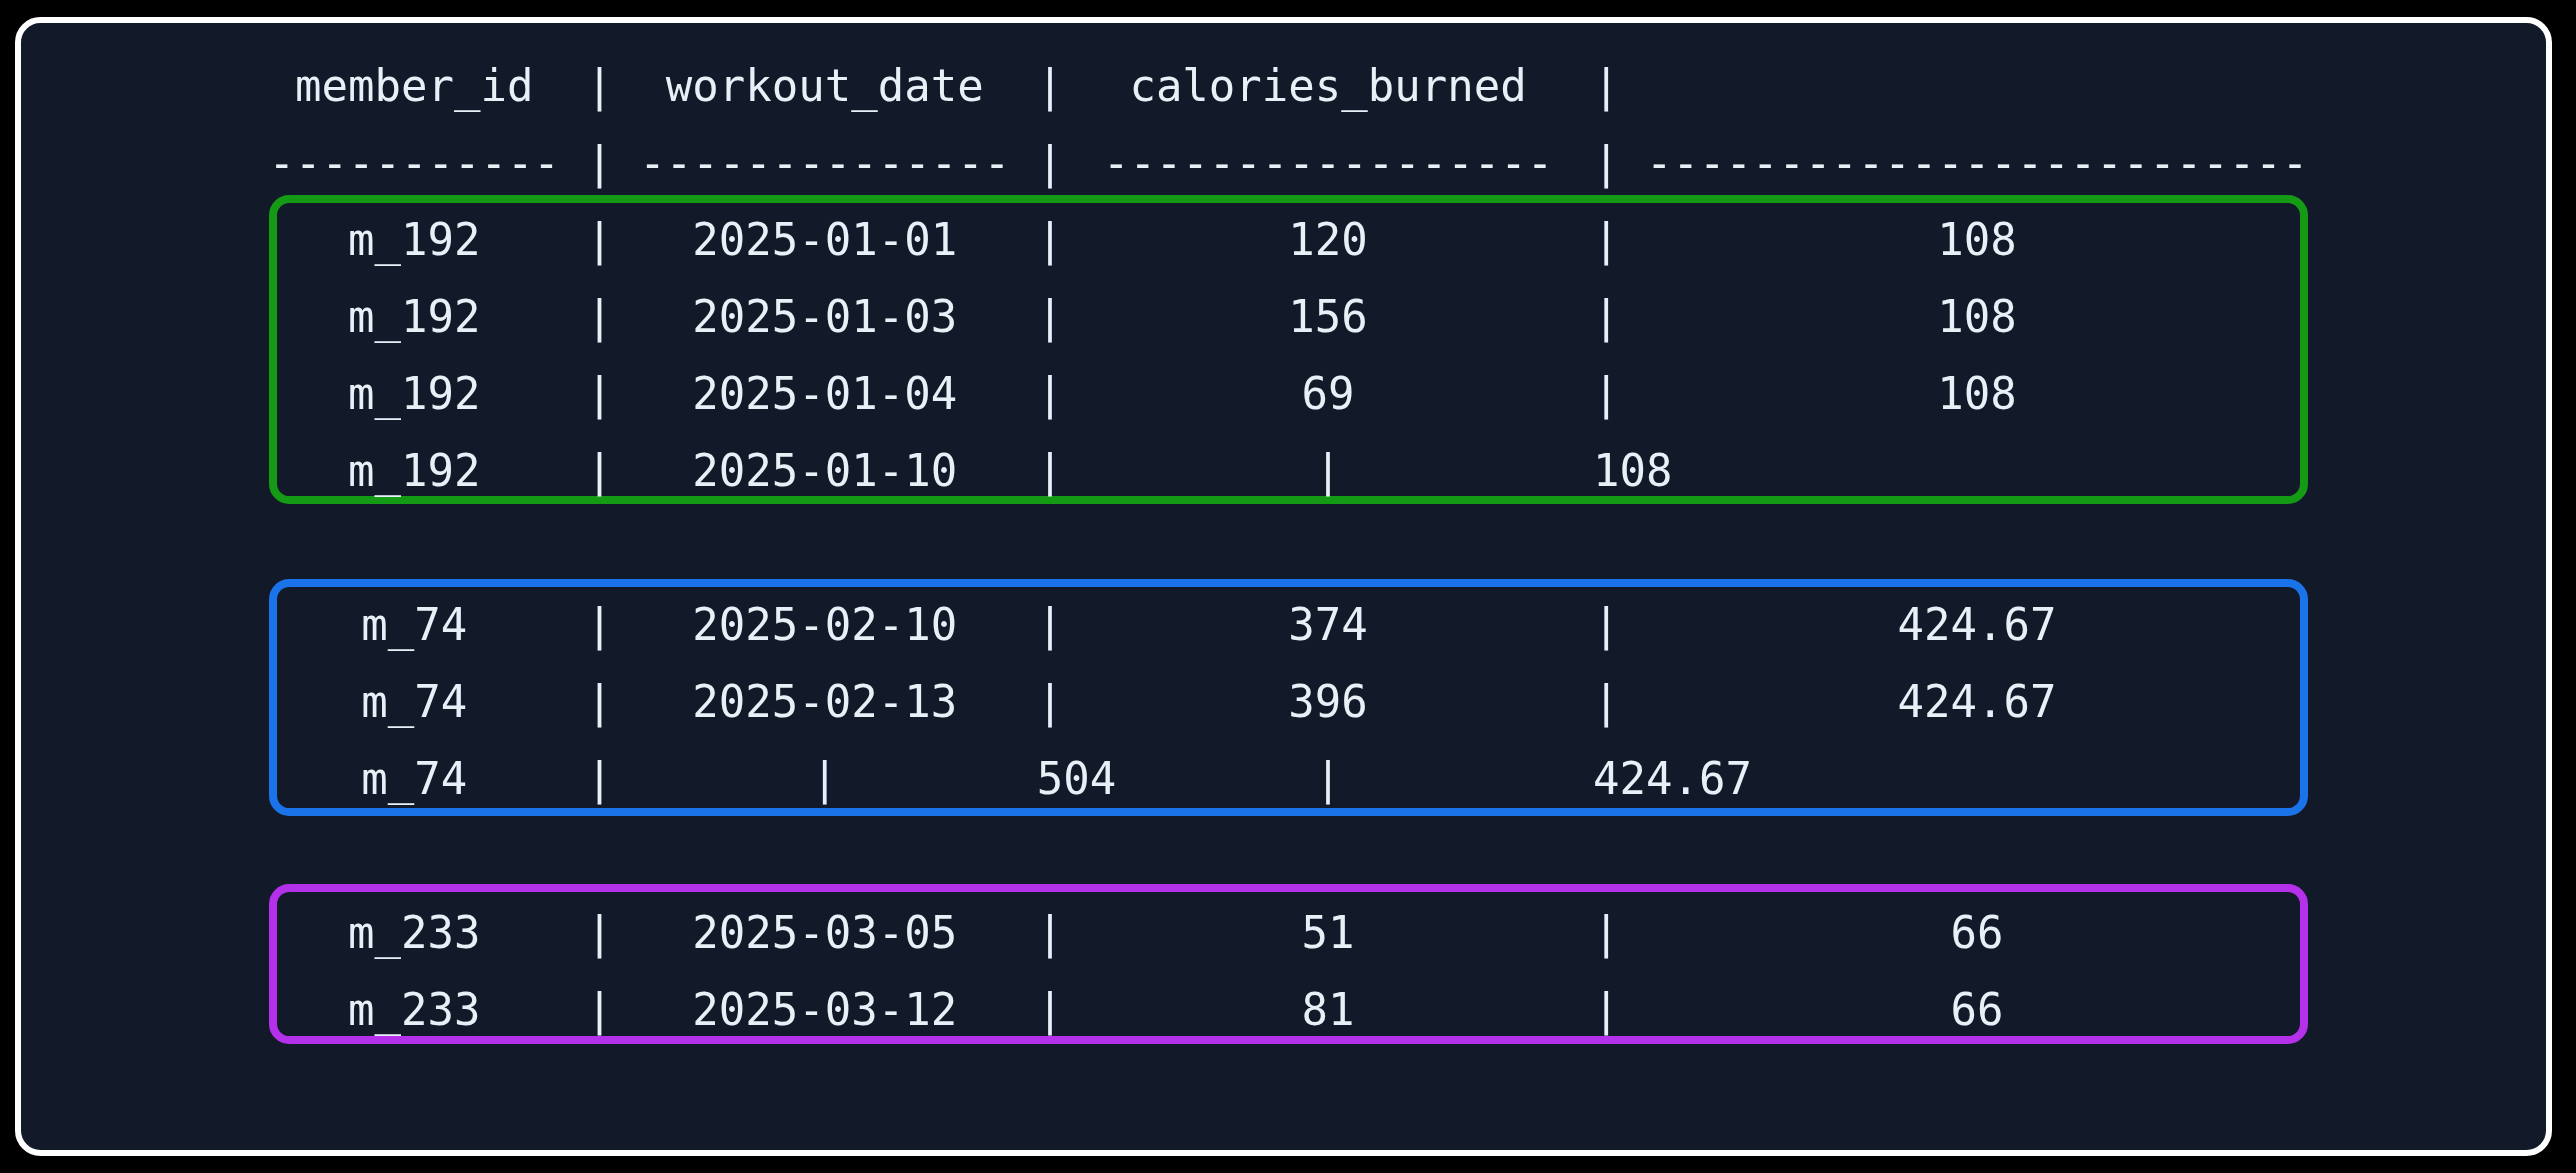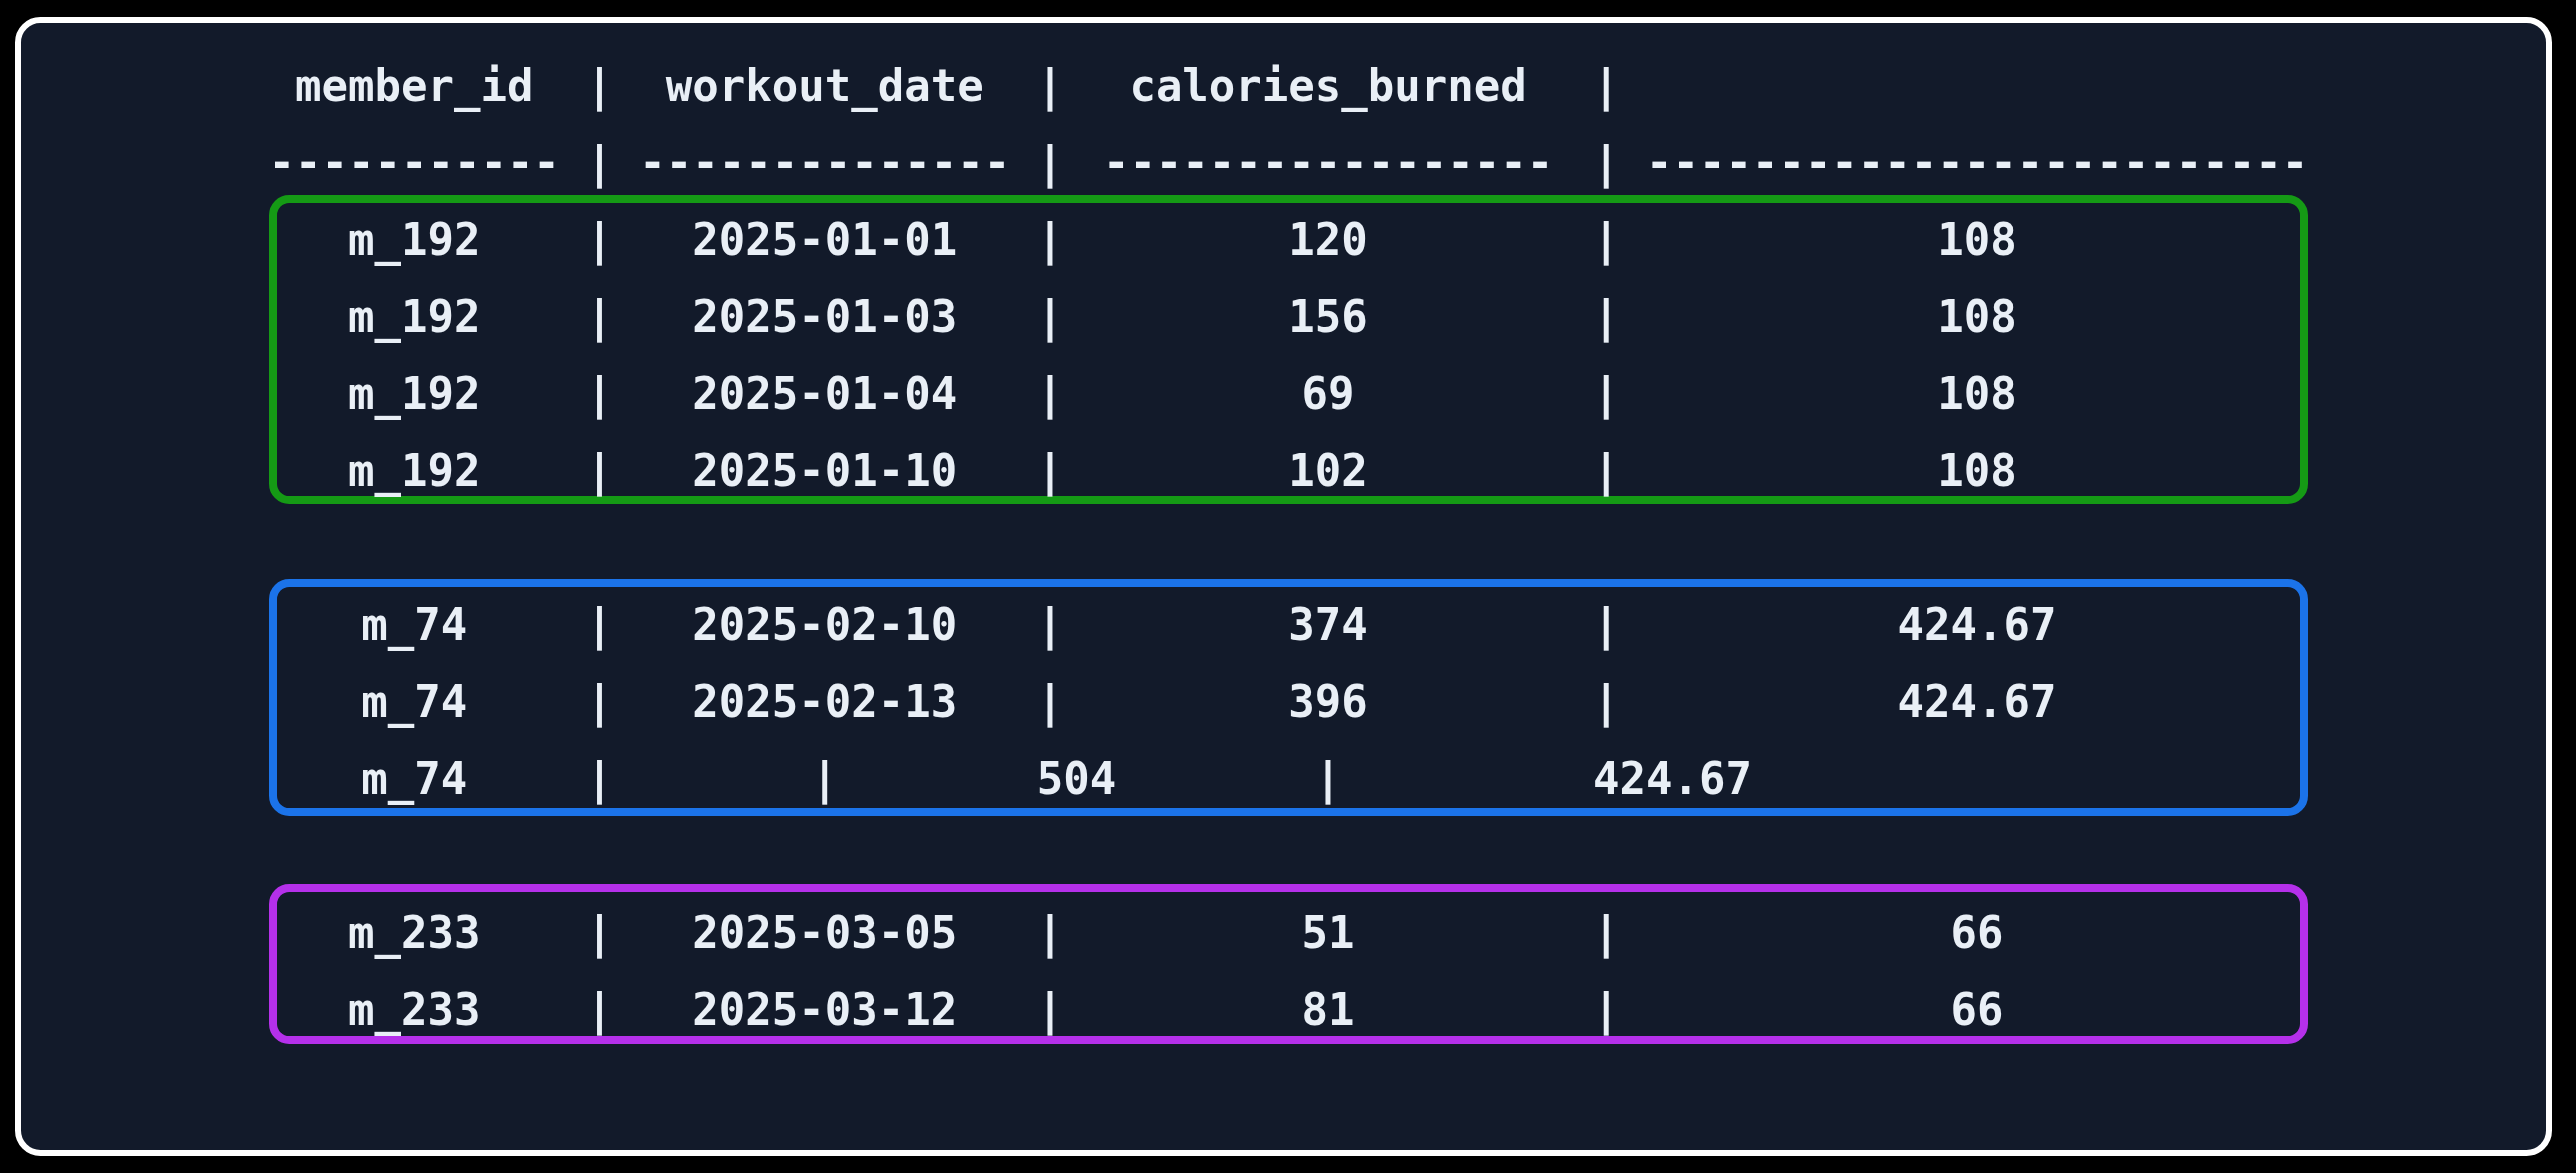--- a/index.html
+++ b/index.html
@@ -26,21 +26,20 @@
     font-size:44px;
     font-weight:normal;
     color:#e9eff6;
     z-index:2;
   }
   .line{
     display:grid;
     grid-template-columns:13ch 1ch 16ch 1ch 20ch 1ch 27ch;
     height:77px;
     align-items:center;
-    font-weight:bold;
   }
   .cell{text-align:center;white-space:pre;}
   .pipe{text-align:center;white-space:pre;}
   .highlight-box{
     position:absolute;
     left:269px;
     width:2039px;
     box-sizing:border-box;
     border:8.5px solid #ffffff;
     border-radius:20.3px;
@@ -104,21 +103,20 @@
         <span class="pipe">|</span>
         <span class="cell">69</span>
         <span class="pipe">|</span>
         <span class="cell">108</span>
       </div>
       <div class="line">
         <span class="cell">m_192</span>
         <span class="pipe">|</span>
         <span class="cell">2025-01-10</span>
         <span class="pipe">|</span>
-        <span class="cell">102</span>
         <span class="pipe">|</span>
         <span class="cell">108</span>
       </div>
       <div class="line"></div>
       <div class="line">
         <span class="cell">m_74</span>
         <span class="pipe">|</span>
         <span class="cell">2025-02-10</span>
         <span class="pipe">|</span>
         <span class="cell">374</span>

